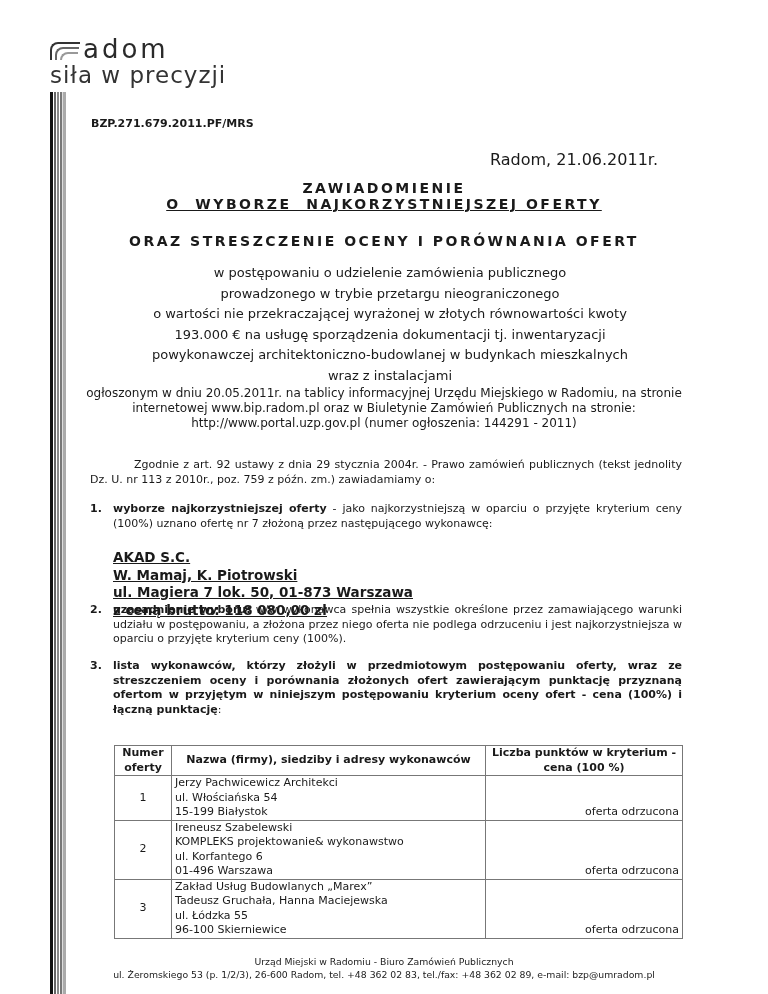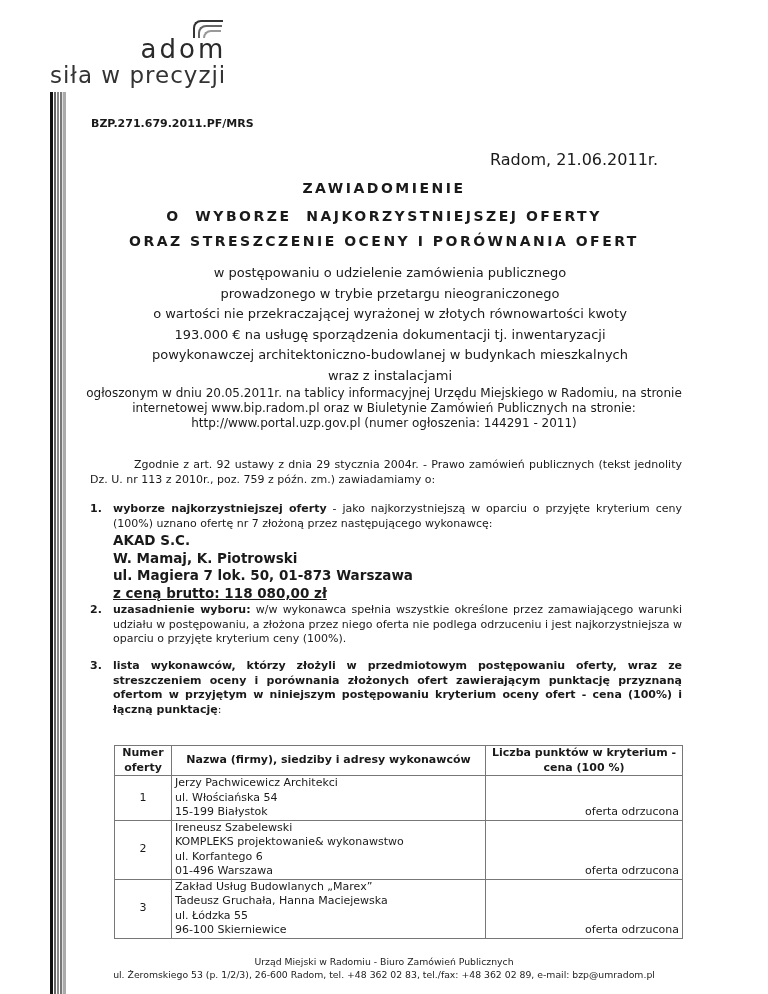--- a/index.html
+++ b/index.html
@@ -1,36 +1,36 @@
 <!DOCTYPE html>
 <html><head>
 <meta charset="utf-8">
 <style>
   html, body { margin: 0; padding: 0; background: #ffffff; }
   body { width: 768px; height: 994px; position: relative; overflow: hidden;
          font-family: "DejaVu Sans", "Liberation Sans", sans-serif; color: #1a1a1a; }
   .logo { position: absolute; left: 50px; top: 36px; }
   .logo-word { font-family: "DejaVu Sans", sans-serif; font-size: 26px; letter-spacing: 3px; color: #2a2a2a;
-               display: flex; align-items: flex-end; line-height: 22px; height: 24px; flex-direction: column; }
+               display: flex; align-items: flex-end; line-height: 22px; height: 24px; }
   .logo-r { display: inline-block; width: 30px; height: 18px; margin-right: 3px; position: relative; }
   .logo-r span { position: absolute; left: 0; bottom: 0; border: 2px solid #333; border-right: none; border-bottom: none; border-radius: 8px 0 0 0; }
   .logo-tag { font-size: 23px; letter-spacing: 1px; color: #333; margin-top: 2px; }
   .bars { position: absolute; left: 50px; top: 92px; height: 902px; width: 16px; display: flex; }
   .bars i { display: block; height: 100%; }
   .ref { position: absolute; left: 91px; top: 117px; font-size: 11px; font-weight: bold; }
   .date { position: absolute; right: 110px; top: 117px; font-size: 16px; margin-top: 33px; }
   .title { position: absolute; left: 0; width: 768px; text-align: center; font-weight: bold; letter-spacing: 2.5px; font-size: 14px; }
   .sub { position: absolute; left: 60px; width: 660px; top: 263px; text-align: center; font-size: 13px; line-height: 20.5px; }
   .note { position: absolute; left: 80px; width: 608px; top: 386px; text-align: center; font-size: 12px; line-height: 15px; }
   .intro { position: absolute; left: 90px; width: 592px; top: 457px; font-size: 11px; line-height: 15px; text-align: justify; text-indent: 44px; }
   .item { position: absolute; left: 90px; width: 592px; font-size: 11px; line-height: 14.5px; text-align: justify; }
   .item .num { position: absolute; left: 0; top: 0; font-weight: bold; }
   .item .body { margin-left: 23px; }
   .b { font-weight: bold; }
-  .winner { font-weight: bold; font-size: 13.5px; line-height: 17.5px; margin-top: 1px; }
+  .winner { font-weight: bold; font-size: 13.5px; line-height: 17.5px; margin-top: 18px; text-decoration: underline; }
   .u { text-decoration: underline; }
   table { position: absolute; left: 114px; top: 745px; border-collapse: collapse; font-size: 11px; }
   td, th { border: 1px solid #777; padding: 0 3px; vertical-align: top; line-height: 14.5px; }
   th { font-weight: bold; text-align: center; vertical-align: middle; height: 28px; padding: 0 3px; }
   td.n { text-align: center; vertical-align: middle; width: 50px; }
   td.name { width: 307px; }
   td.score { width: 190px; text-align: right; vertical-align: bottom; }
   .footer { position: absolute; left: 0; width: 768px; top: 937px; text-align: center; font-size: 9.3px; line-height: 12.5px; color: #222; margin-top: 19px; }
 </style>
 </head>
@@ -57,21 +57,21 @@
   <i style="width:1px;background:#fff;"></i>
   <i style="width:2px;background:#777;"></i>
   <i style="width:1px;background:#ddd;"></i>
   <i style="width:3px;background:#aaa;"></i>
 </div>
 
 <div class="ref">BZP.271.679.2011.PF/MRS</div>
 <div class="date">Radom, 21.06.2011r.</div>
 
 <div class="title" style="top:180px;">ZAWIADOMIENIE</div>
-<div class="title" style="top:208px; white-space:pre;">O  WYBORZE  NAJKORZYSTNIEJSZEJ OFERTY</div>
+<div class="title" style="top:196px; white-space:pre;text-decoration:underline;">O  WYBORZE  NAJKORZYSTNIEJSZEJ OFERTY</div>
 <div class="title" style="top:233px;">ORAZ STRESZCZENIE OCENY I PORÓWNANIA OFERT</div>
 
 <div class="sub">
   <div>w postępowaniu o udzielenie zamówienia publicznego</div>
   <div>prowadzonego w trybie przetargu nieograniczonego</div>
   <div>o wartości nie przekraczającej wyrażonej w złotych równowartości kwoty</div>
   <div>193.000 € na usługę sporządzenia dokumentacji tj. inwentaryzacji</div>
   <div>powykonawczej architektoniczno-budowlanej w budynkach mieszkalnych</div>
   <div>wraz z instalacjami</div>
 </div>

